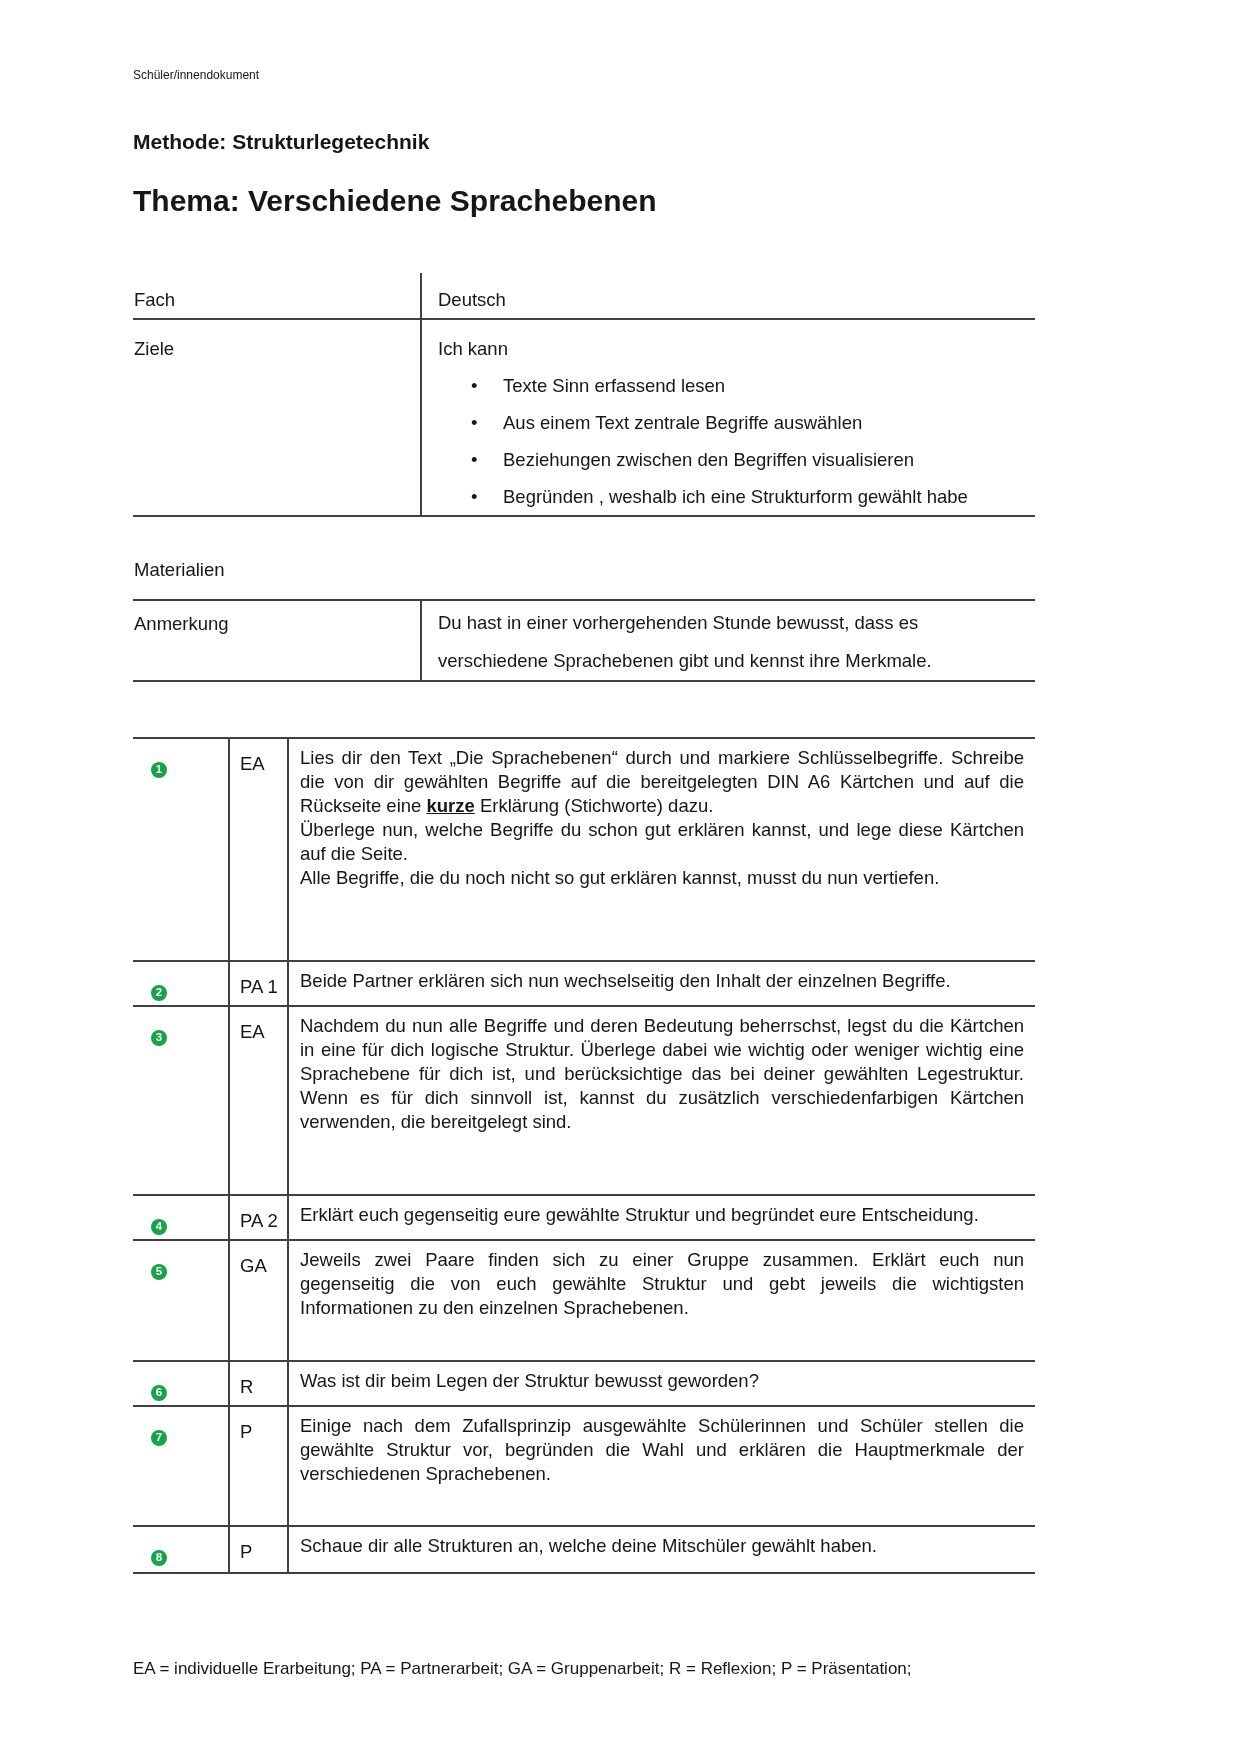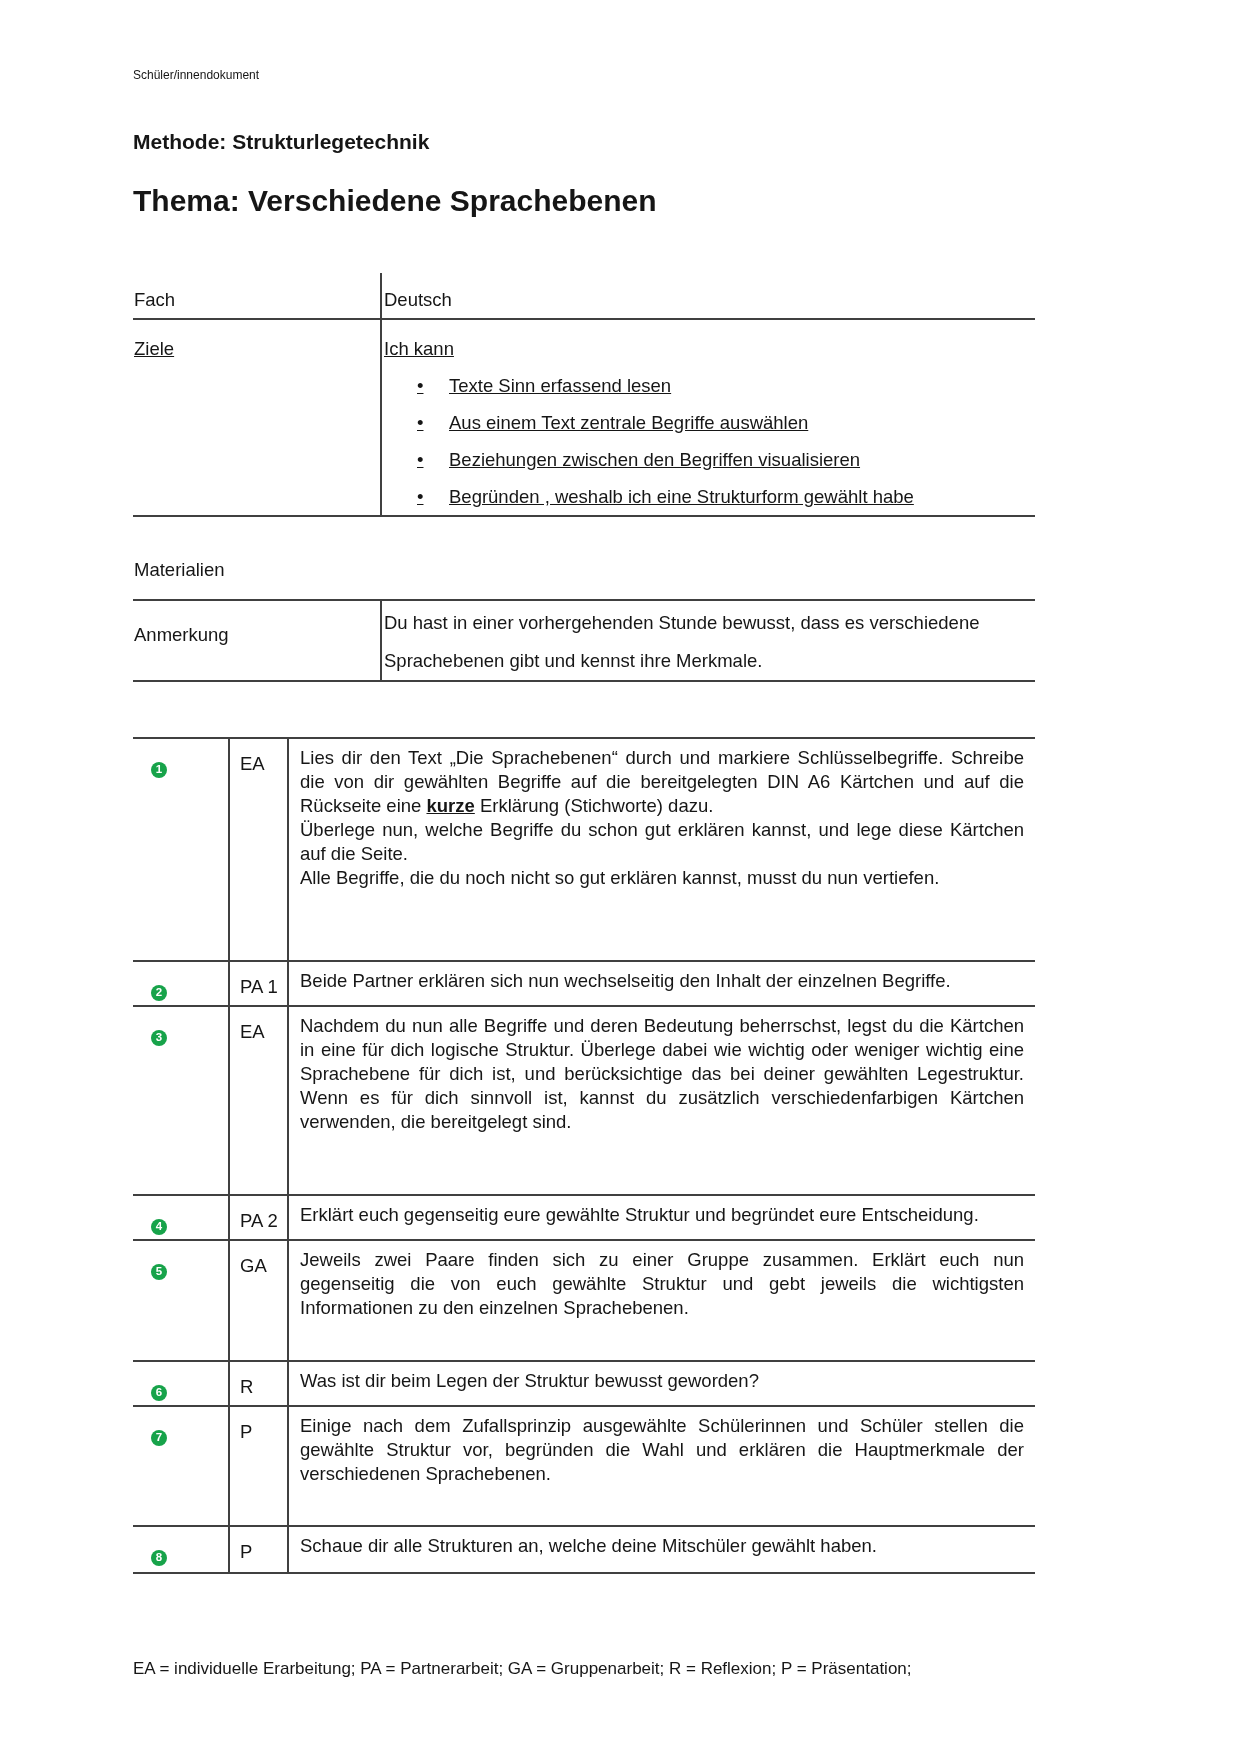--- a/index.html
+++ b/index.html
@@ -10,30 +10,30 @@
     overflow:hidden;
   }
   .doc-label { position:absolute; left:133px; top:68px; font-size:12px; line-height:1.25; }
   .method-title { position:absolute; left:133px; top:130px; font-size:21px; font-weight:700; }
   .topic-title { position:absolute; left:133px; top:184px; font-size:30px; font-weight:700; }
 
   
   .info-table { position:absolute; left:133px; top:273px; width:902px; font-size:18.5px; }
   .info-row { display:grid; grid-template-columns:247px 1fr; border-bottom:2px solid #404040; }
   .info-label { padding:9px 6px 0 1px; line-height:36px; }
-  .info-content { border-left:2px solid #404040; padding:9px 10px 0 2px; line-height:36px; }
+  .info-content { border-left:2px solid #404040; padding:9px 10px 0 16px; line-height:36px;margin-left:40px; }
   .row-fach  { min-height:47px; }
-  .row-ziele { min-height:196px;text-decoration:underline; }
+  .row-ziele { min-height:196px; }
   .row-ziele .info-content, .row-ziele .info-label { padding-top:10px; line-height:37px; }
   .row-mat   { min-height:84px; }
   .row-mat .info-content { padding-top:5px; }
   .row-mat .info-label { display:flex; flex-direction:column; justify-content:flex-end; padding-bottom:11px; }
   .row-anm   { min-height:79px; }
   .row-anm .info-content { padding-top:3px; line-height:38px; }
-  .row-anm .info-label { padding-top:15px; line-height:38px; }
+  .row-anm .info-label { padding-top:4px; line-height:38px; }
   .bullet { display:flex; padding-left:33px; }
   .bullet .dot { width:32px; flex:0 0 32px; }
 
   
   .steps-table { position:absolute; left:133px; top:737px; width:902px; border-top:2px solid #404040; font-size:18.5px; }
   .step-row { display:grid; grid-template-columns:95px 59px 1fr; border-bottom:2px solid #404040; }
   .step-num-cell { padding:17px 0 0 18px; }
   .step-type-cell { border-left:2px solid #404040; padding:7px 4px 0 10px; line-height:36px; }
   .step-text-cell { border-left:2px solid #404040; padding:7px 0 0 11px; line-height:24px; width:748px; }
   .step-text-cell .para { text-align:justify; padding-right:11px; }

